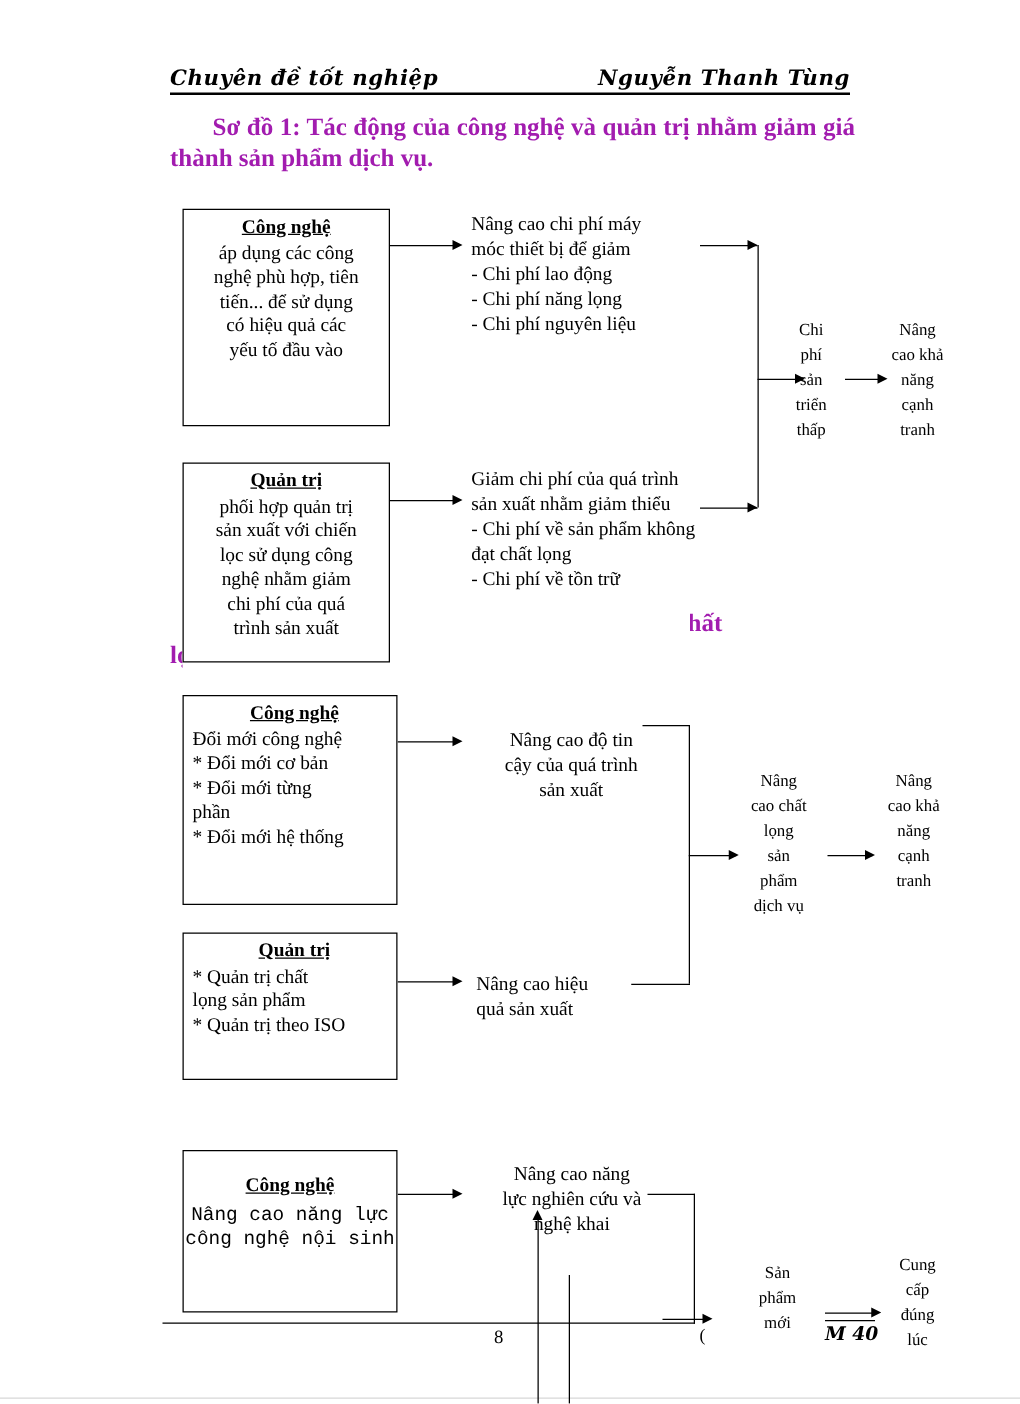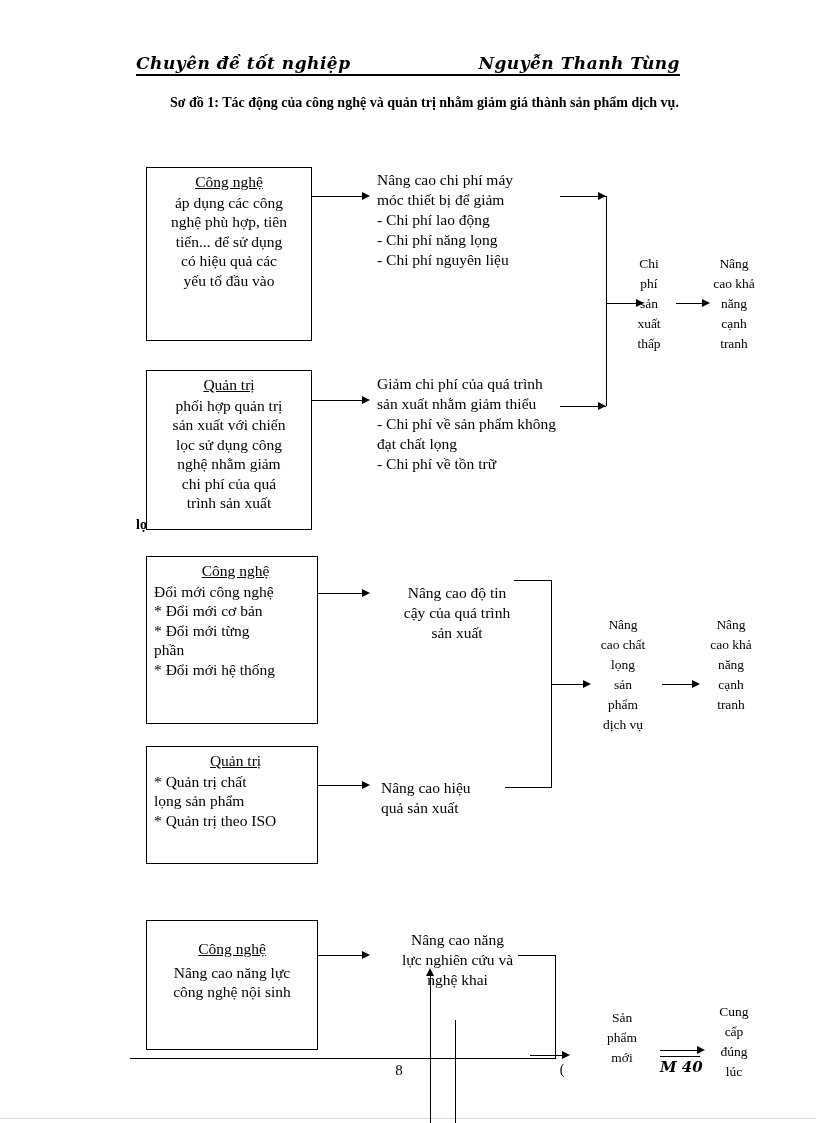--- a/index.html
+++ b/index.html
@@ -38,43 +38,44 @@
     letter-spacing: 0.5px;
     white-space: nowrap;
   }
   .hdr-left { left: 0; }
   .hdr-right { right: 0; }
 
   
   .caption {
     position: absolute;
     font-weight: bold;
-    font-size: 14px;
+    font-size: 20px;
     line-height: 25px;
-    color: #000000;
+    color: #a21caf;
     text-align: justify;
   }
   .caption .ind { display: inline-block; width: 34px; }
 
   
   .box {
     position: absolute;
     border: 1.3px solid #000;
     background: #fff;
     box-sizing: border-box;
     text-align: center;
     font-size: 15.5px;
     line-height: 19.5px;
     padding-top: 4px;
     z-index: 5;
   }
   .box .ttl {
     text-decoration: underline;
     display: block;
     margin-bottom: 1px;
+    font-weight: bold;
   }
   .box .body { display: block; }
   .box.leftal { text-align: left; padding-left: 7px; }
   .box.leftal .ttl { text-align: center; padding-left: 0; }
 
   
   .txt {
     position: absolute;
     font-size: 15.5px;
     line-height: 20px;
@@ -209,21 +210,21 @@
   <div class="hline" style="left:560px; top:406px; width:46px;"></div>
   <div class="arrowR" style="left:598px; top:402px;"></div>
   <div class="vline" style="left:606px; top:196px; height:210px;"></div>
   <div class="hline" style="left:606px; top:303px; width:36px;"></div>
   <div class="arrowR" style="left:636px; top:299px;"></div>
 
   <div class="vcol" style="left:625px; top:254px; width:48px;">
     <div>Chi</div>
     <div>phí</div>
     <div>sản</div>
-    <div>xuất</div>
+    <div>triển</div>
     <div>thấp</div>
   </div>
 
   <div class="hline" style="left:676px; top:303px; width:32px;"></div>
   <div class="arrowR" style="left:702px; top:299px;"></div>
 
   <div class="vcol" style="left:703px; top:254px; width:62px;">
     <div>Nâng</div>
     <div>cao khả</div>
     <div>năng</div>
@@ -295,21 +296,21 @@
     <div>cạnh</div>
     <div>tranh</div>
   </div>
 
   <div style="position:absolute; left:146px; top:841px; width:172px; height:28px; background:#fff; z-index:2;"></div>
   <div style="position:absolute; left:318px; top:841px; width:146px; height:28px; background:#fff; z-index:2;"></div>
   <div style="position:absolute; left:136px; top:866px; width:188px; height:14px; background:#fff; z-index:2; opacity:0.55;"></div>
 
   <div class="box" style="left:146px; top:920px; width:172px; height:130px;">
     <span class="ttl" style="margin-top:14px;">Công nghệ</span>
-    <span class="body" style="white-space:pre-line; margin-top:4px;">Nâng cao năng lực
+    <span class="body" style="white-space:pre-line; margin-top:4px;font-family:Liberation Mono, monospace;">Nâng cao năng lực
 công nghệ nội sinh</span>
   </div>
 
   <div class="hline" style="left:318px; top:955px; width:48px;"></div>
   <div class="arrowR" style="left:362px; top:951px;"></div>
 
   <div class="txt c" style="left:375px; top:930px; width:165px;">Nâng cao năng
 lực nghiên cứu và
 nghệ khai</div>
 

